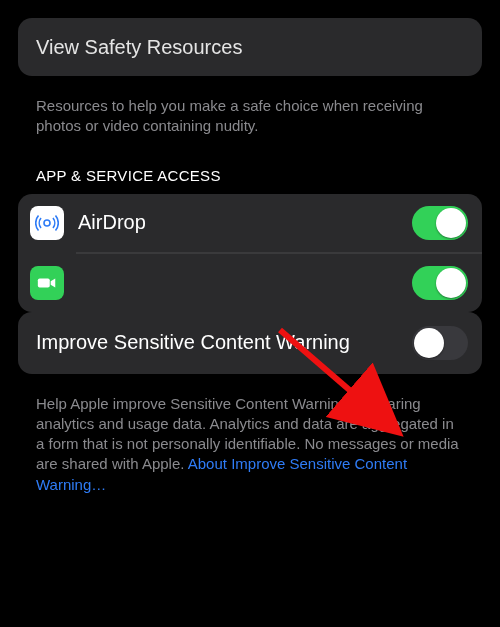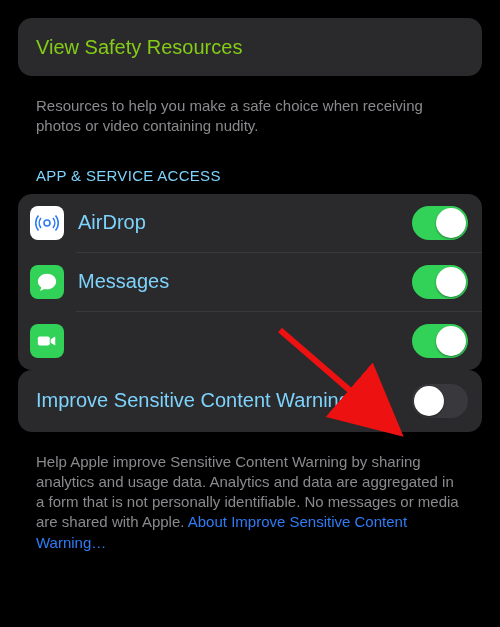--- a/index.html
+++ b/index.html
@@ -17,33 +17,33 @@
     border-radius: 14px;
     overflow: hidden;
   }
   .cell {
     display: flex;
     align-items: center;
     min-height: 58px;
     padding: 0 18px;
   }
   .link-cell .label {
-    color: #84cc16;
+    color: #e5e5e5;
     font-size: 20px;
     font-weight: 400;
   }
   .footer-text {
     color: #8a8a8e;
     font-size: 15px;
     line-height: 1.35;
     padding: 20px 18px 0 18px;
   }
   .footer-text a { color: #2f7cf6; text-decoration: none; }
   .section-header {
-    color: #7dd3fc;
+    color: #ffffff;
     font-size: 15px;
     letter-spacing: 0.3px;
     padding: 30px 18px 10px 18px;
     text-transform: uppercase;
   }
   .toggle-row {
     display: flex;
     align-items: center;
     min-height: 58px;
     padding: 0 14px 0 12px;
@@ -56,21 +56,21 @@
   }
   .app-icon {
     width: 34px; height: 34px;
     border-radius: 8px;
     display: flex; align-items: center; justify-content: center;
     flex-shrink: 0;
   }
   .airdrop-bg { background: #fff; }
   .messages-bg { background: #32d158; }
   .video-bg { background: #32d158; }
-  .row-label { font-size: 20px; color: #7dd3fc; flex: 1; }
+  .row-label { font-size: 20px; color: #ffffff; flex: 1; }
   .switch {
     position: relative;
     width: 56px; height: 34px;
     border-radius: 17px;
     flex-shrink: 0;
   }
   .switch.on { background: #32d158; }
   .switch.off { background: #39393d; }
   .switch .knob {
     position: absolute;
@@ -128,33 +128,20 @@
               </svg>
           </div>
           <span class="row-label">AirDrop</span>
         </div>
         <div class="switch on">
             <div class="knob"></div>
           </div>
       </div>
       <div class="divider"></div>
 
-      <div class="toggle-row">
-        <div class="row-with-icon">
-          <div class="app-icon messages-bg">
-            <svg width="22" height="22" viewBox="0 0 24 24">
-                <path fill="#fff" d="M12 3C6.5 3 2 6.8 2 11.4c0 2.6 1.5 5 3.8 6.5-.2 1.2-.8 2.6-1.8 3.6 1.9-.2 3.8-1 5.1-1.9.9.2 1.9.3 2.9.3 5.5 0 10-3.8 10-8.5S17.5 3 12 3z"></path>
-              </svg>
-          </div>
-          <span class="row-label">Messages</span>
-        </div>
-        <div class="switch on">
-            <div class="knob"></div>
-          </div>
-      </div>
       <div class="divider"></div>
 
       <div class="toggle-row">
         <div class="row-with-icon">
           <div class="app-icon video-bg">
             <svg width="22" height="22" viewBox="0 0 24 24">
                 <rect x="2" y="7" width="13" height="10" rx="2" fill="#fff"></rect>
                 <path d="M16 10l5-3v10l-5-3z" fill="#fff"></path>
               </svg>
           </div>

